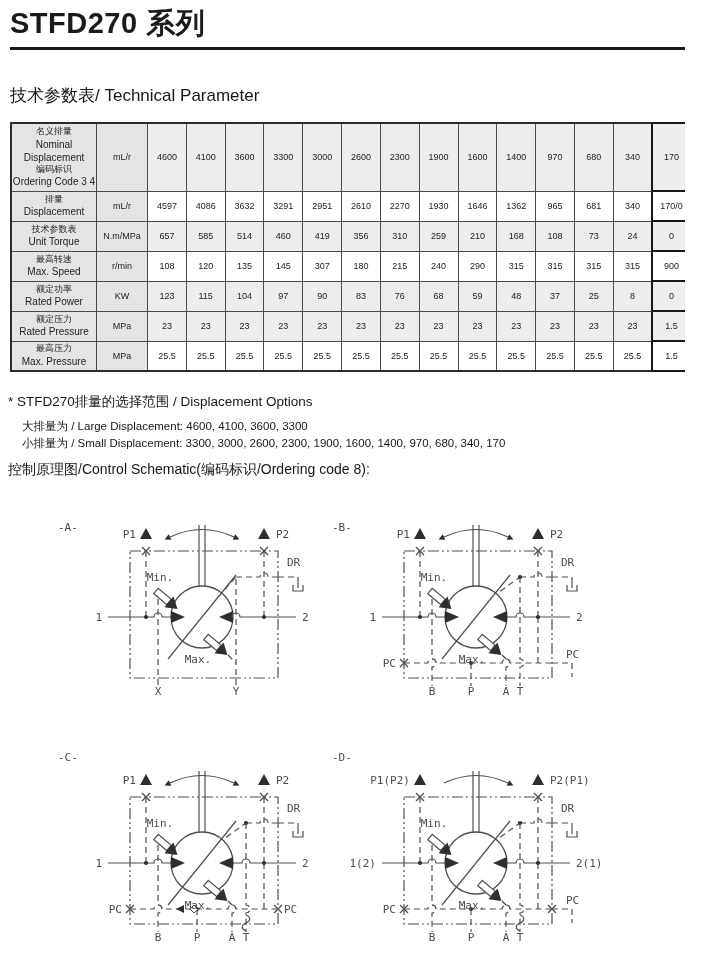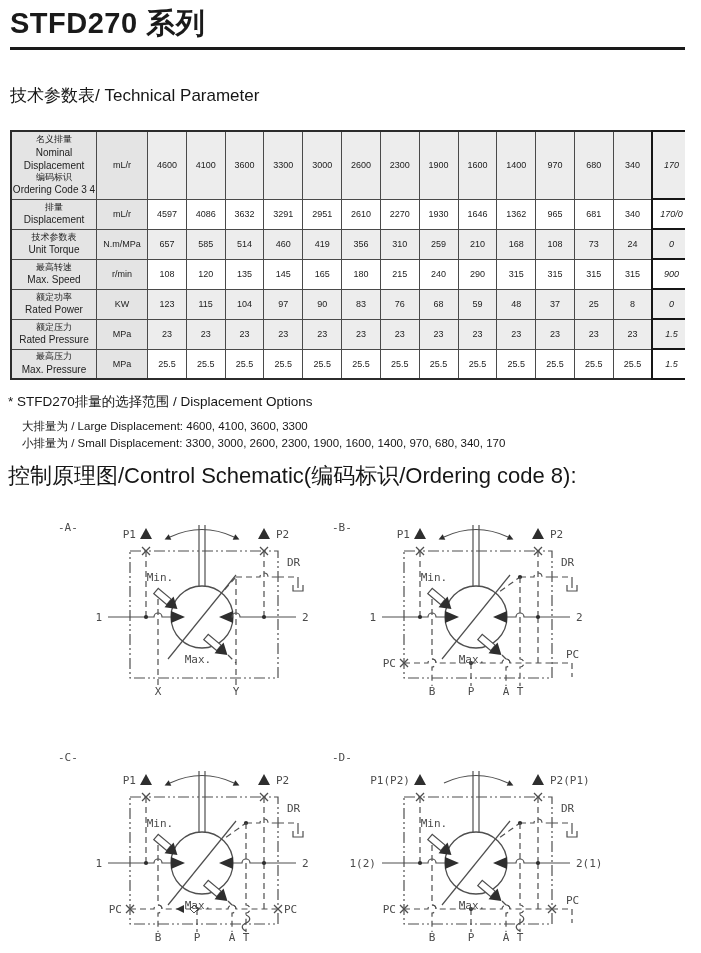--- a/index.html
+++ b/index.html
@@ -2,30 +2,30 @@
 <html><head>
 <meta charset="utf-8">
 <style>
   html,body{margin:0;padding:0;background:#fff;}
   .page{position:relative;width:685px;height:953px;background:#ffffff;overflow:hidden;
         font-family:"Liberation Sans",sans-serif;color:#1a1a1a;}
   .title{position:absolute;left:10px;top:4px;margin:0;font-size:29px;font-weight:700;letter-spacing:.5px;}
   .title-rule{position:absolute;left:10px;top:47px;width:685px;height:3px;background:#1a1a1a;}
   .sec-heading{position:absolute;margin:0;font-weight:400;color:#161616;}
   #sec-technical{left:10px;top:84px;font-size:17px;}
-  #sec-schematic{left:8px;top:461px;font-size:22px;}
+  #sec-schematic{left:8px;top:461px;font-size:14px;}
   table.param{position:absolute;left:10px;top:122px;width:682px;border-collapse:collapse;
-              table-layout:fixed;font-size:9px;border:2px solid #2c2c2c;margin-top:8px;}
+              table-layout:fixed;font-size:9px;border:2px solid #2c2c2c;}
   table.param td{border:1px solid #4a4a4a;text-align:center;vertical-align:middle;
                  padding:0;height:28px;background:#fff;color:#222;}
   table.param tr.first td{height:66px;}
   table.param td.lbl{width:84px;background:#e4e4e4;line-height:1.3;}
   table.param td.unit{width:50px;background:#e4e4e4;}
   table.param tr.shade td.val{background:#ededed;}
-  table.param td.last{border:2px solid #161616;font-style:italic;}
+  table.param td.last{border:2px solid #161616;}
   .lbl .en{font-size:10px;}
   .note{position:absolute;color:#161616;}
   #note-star{left:8px;top:393px;font-size:13.5px;}
   #note-large{left:22px;top:419px;font-size:11.5px;}
   #note-small{left:22px;top:436px;font-size:11.5px;}
   #schematics{position:absolute;left:0;top:503px;width:701px;height:450px;}
   svg.sch{position:absolute;overflow:visible;}
   svg.sch text{font-family:"DejaVu Sans Mono","Liberation Mono",monospace;fill:#4a4a4a;font-size:11px;}
 </style>
 </head>
@@ -108,21 +108,21 @@
         <tr class="">
           <td class="lbl">
             <div class="cn">最高转速</div>
             <div class="en">Max. Speed</div>
           </td>
           <td class="unit">r/min</td>
           <td class="val">108</td>
           <td class="val">120</td>
           <td class="val">135</td>
           <td class="val">145</td>
-          <td class="val">165</td>
+          <td class="val">307</td>
           <td class="val">180</td>
           <td class="val">215</td>
           <td class="val">240</td>
           <td class="val">290</td>
           <td class="val">315</td>
           <td class="val">315</td>
           <td class="val">315</td>
           <td class="val">315</td>
           <td class="val last">900</td>
         </tr>

